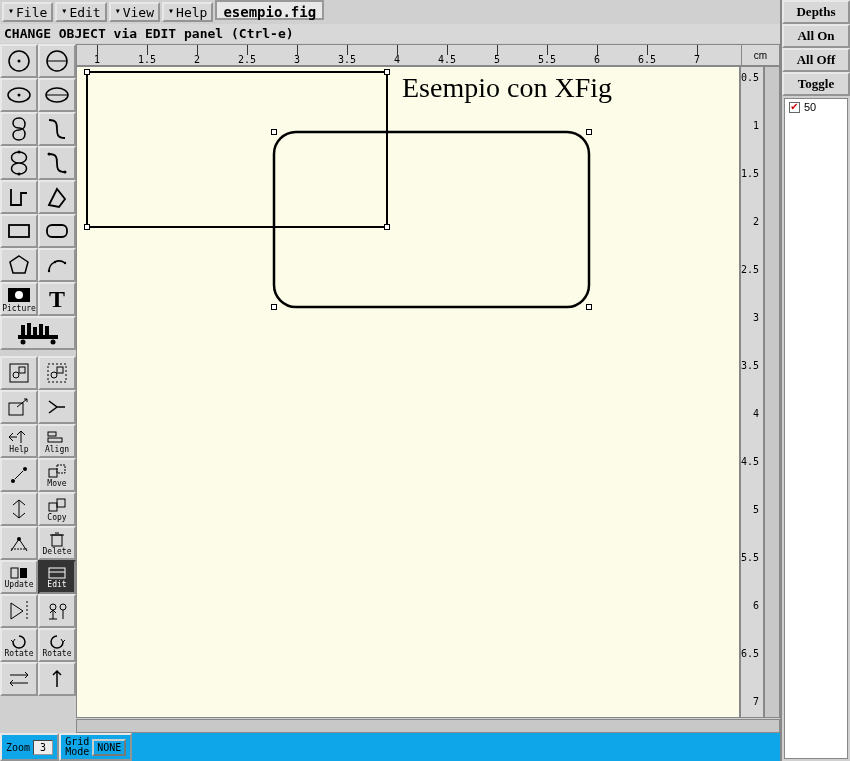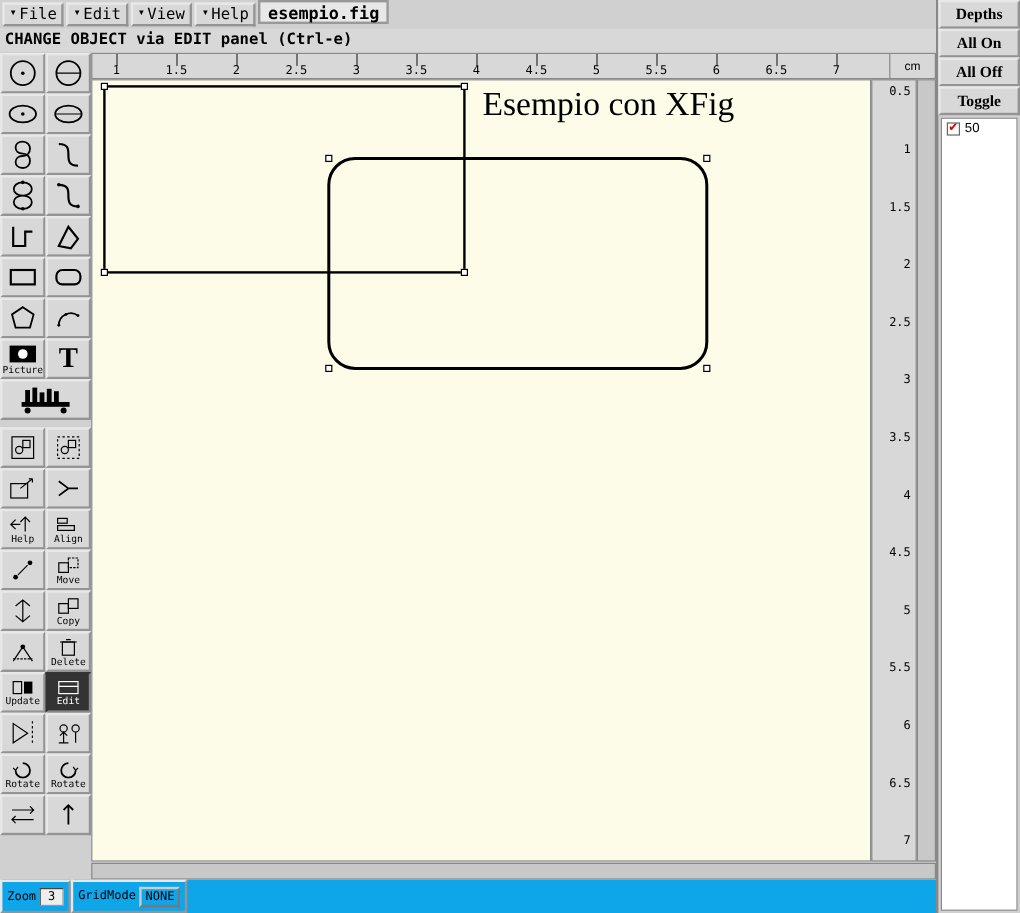--- a/index.html
+++ b/index.html
@@ -182,21 +182,21 @@
   font-family: Liberation Sans, sans-serif;
 }
 .canvas-row { flex: 1; display: flex; }
 .canvas {
   flex: 1;
   background: #fcfce8;
   position: relative;
   border: 1px solid #888;
 }
 .ruler-v {
-  width: 38px;
+  width: 24px;
   background: #d8d8d8;
   border: 1px solid #888;
   position: relative;
   font-family: monospace;
   font-size: 10px;
 }
 .ruler-v .num {
   position: absolute;
   right: 4px;
   transform: translateY(-50%);
@@ -580,21 +580,21 @@
       <div class="scroll-h"></div>
     </div>
   </div>
 
   <div class="bottom-bar">
     <div class="bottom-box">
       <span>Zoom</span>
       <span style="border:1px inset #999;padding:1px 6px;background:#eee;">3</span>
     </div>
     <div class="bottom-box">
-      <div style="display:flex;flex-direction:row;line-height:1;">
+      <div style="display:flex;flex-direction:column;line-height:1;">
         <span>Grid</span>
         <span>Mode</span>
       </div>
       <span style="border:2px outset #ccc;padding:1px 3px;">NONE</span>
     </div>
   </div>
 </div>
 
 <div class="depths-panel">
   <div class="btn">Depths</div>

